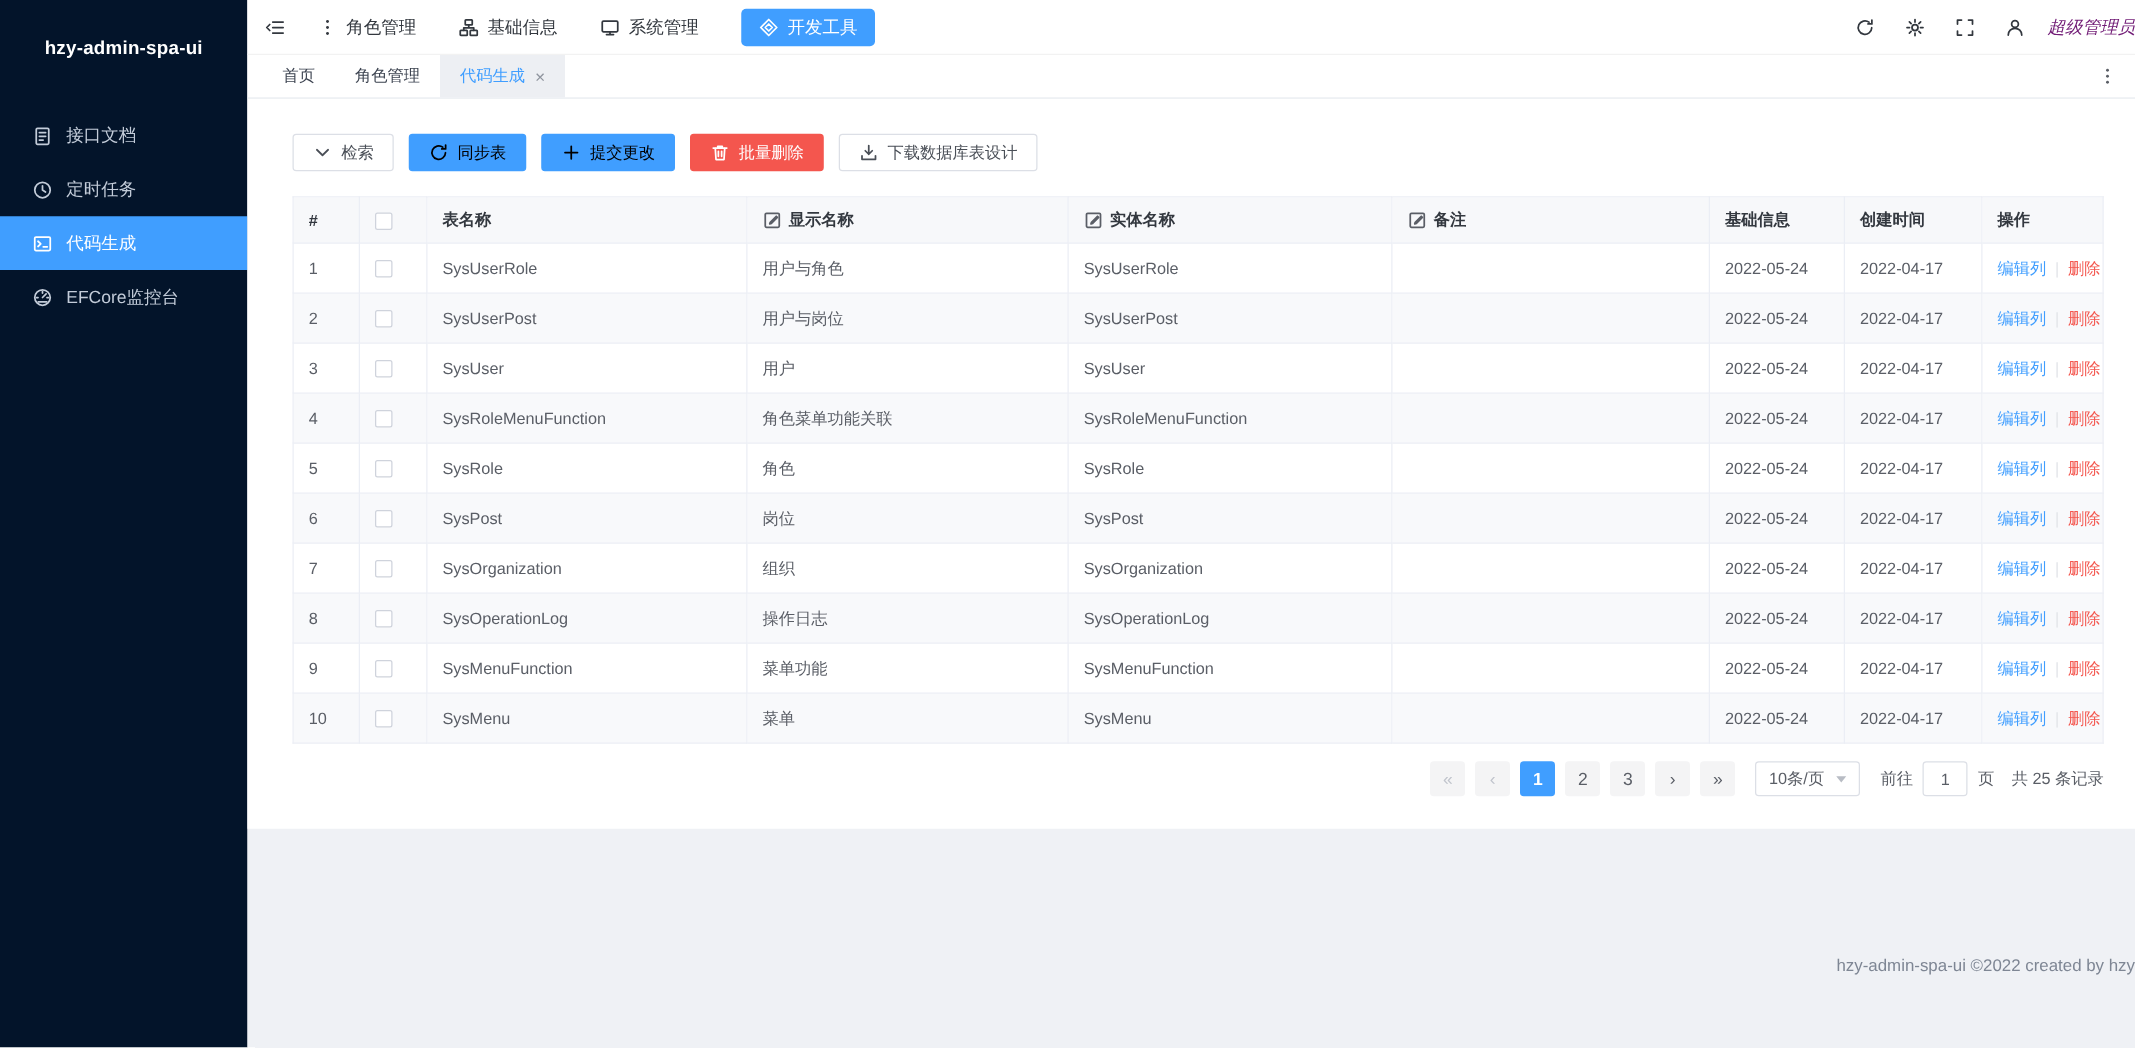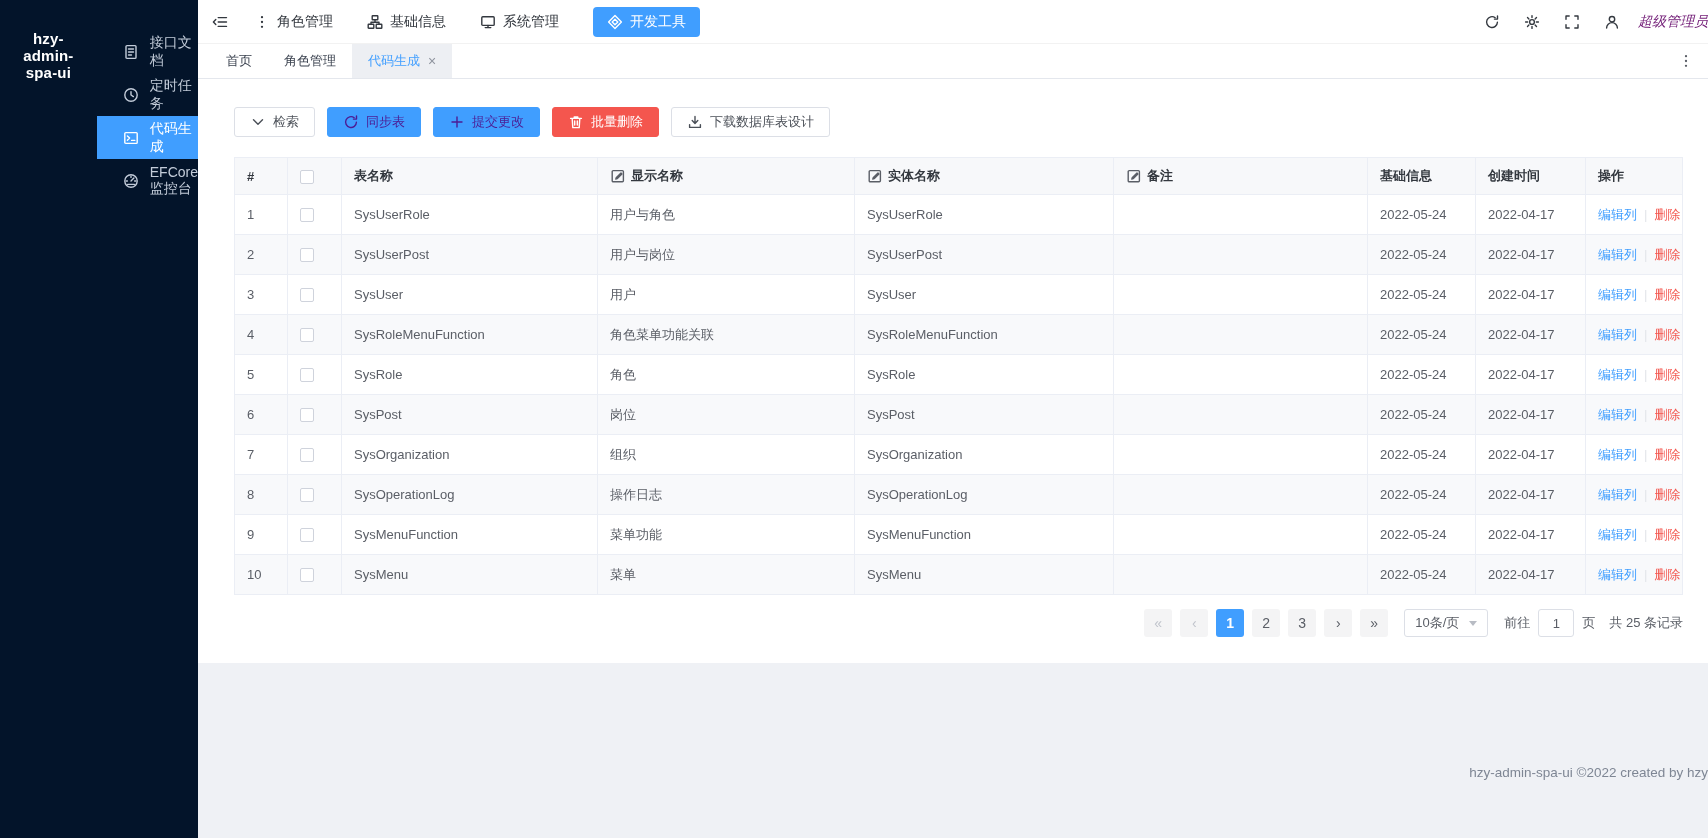--- a/index.html
+++ b/index.html
@@ -2,21 +2,21 @@
 <html><head>
 <meta charset="utf-8">
 <style>
   * { box-sizing: border-box; margin: 0; padding: 0; }
   html,body { margin:0; background:#fff; }
   body { font-family: "Liberation Sans", "DejaVu Sans", sans-serif; }
   .app { width:1708px; height:838px; overflow:hidden; display:flex;
          --primary:#409eff; --danger:#f4564e; color:#303133; }
 
   
-  .sidebar { width:198px; height:100%; background:#03142a; flex:none; display:flex; flex-direction:row; }
+  .sidebar { width:198px; height:100%; background:#03142a; flex:none; display:flex; flex-direction:column; }
   .logo { color:#ffffff; font-weight:bold; font-size:15px; text-align:center; padding:30px 8px 10px; letter-spacing:.2px; }
   .menu { margin-top:30px; }
   .menu-item { height:43px; display:flex; align-items:center; gap:11px; padding-left:26px;
                color:#c3ccd9; font-size:14px; cursor:pointer; }
   .menu-item .icon { display:inline-flex; color:#c3ccd9; }
   .menu-item.active { background:var(--primary); color:#fff; }
   .menu-item.active .icon { color:#fff; }
 
   
   .main { flex:1; display:flex; flex-direction:column; background:#eff1f5; min-width:0; }
@@ -40,21 +40,21 @@
   .tab .tab-close { color:#8f949e; font-size:14px; line-height:1; cursor:pointer; }
   .tab-more { margin-left:auto; display:flex; align-items:center; padding:0 14px; color:#5a5e66; }
 
   
   .card { background:#fff; padding:28px 25px 26px 36px; flex:none; }
   .toolbar { display:flex; align-items:center; gap:12px; margin-bottom:20px; }
   .btn { height:30px; display:inline-flex; align-items:center; gap:7px; padding:0 15px; font-size:13px;
          border:1px solid #dcdfe6; border-radius:3px; background:#fff; color:#4a4f57; cursor:pointer;
          font-family:inherit; }
   .btn .icon { display:inline-flex; }
-  .btn-primary { background:var(--primary); border-color:var(--primary); color:#4c1d95; }
+  .btn-primary { background:var(--primary); border-color:var(--primary); color:#000000; }
   .btn-danger  { background:var(--danger);  border-color:var(--danger);  color:#fff; }
 
   table.grid { width:1449px; border-collapse:collapse; font-size:13px; table-layout:fixed; }
   .grid th, .grid td { border:1px solid #ebeef5; padding:0 12px; text-align:left; overflow:hidden; white-space:nowrap; }
   .grid th { background:#f7f8fa; height:37px; font-weight:bold; color:#33383f; }
   .grid td { height:40px; color:#5a5e66; }
   .grid tr.striped td { background:#f8f9fb; }
   .th-inner { display:flex; align-items:center; gap:5px; }
   .th-inner .icon { display:inline-flex; color:#5a5e66; }
   .checkbox { width:14px; height:14px; border:1px solid #cfd3dc; border-radius:2px; background:#fff;

